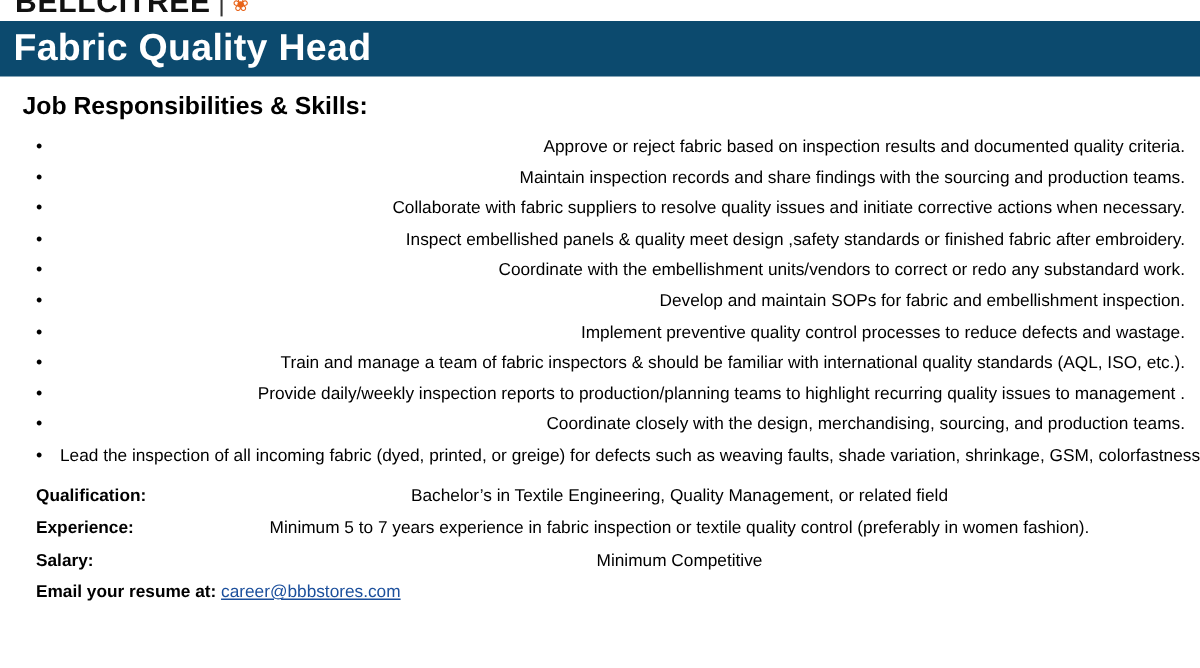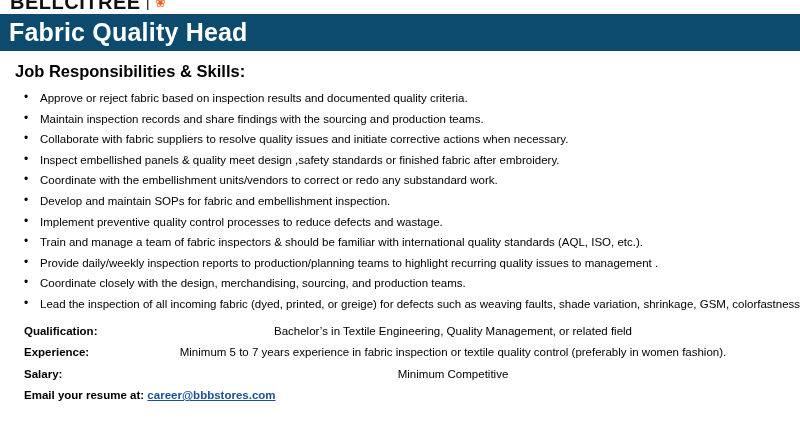--- a/index.html
+++ b/index.html
@@ -86,20 +86,21 @@
     font-size: 16.5px;
     font-weight: bold;
     margin: 11px 0 7px 5px;
   }
 
   
   ul.bullets {
     list-style: none;
     margin: 0;
     padding: 0 0 0 14px;
+    text-align: right;
   }
   ul.bullets li {
     position: relative;
     font-size: 11.5px;
     line-height: 20.6px;
     padding-left: 16px;
     white-space: nowrap;
   }
   ul.bullets li::before {
     content: "\2022";
@@ -134,21 +135,20 @@
     padding-left: 14px;
     font-size: 11.5px;
     line-height: 16px;
   }
   .email-label {
     font-weight: bold;
   }
   .email-link {
     color: #1b4f9c;
     text-decoration: underline;
-    font-weight: bold;
   }
 
   .clip-bottom {
     position: absolute;
     left: 0;
     bottom: 0;
     width: 800px;
     height: 1px;
     background: transparent;
   }

